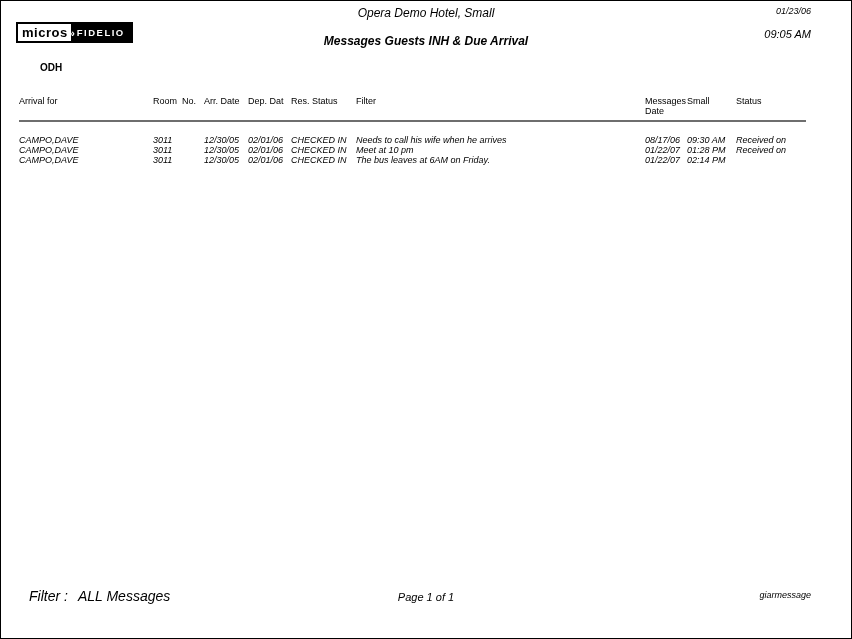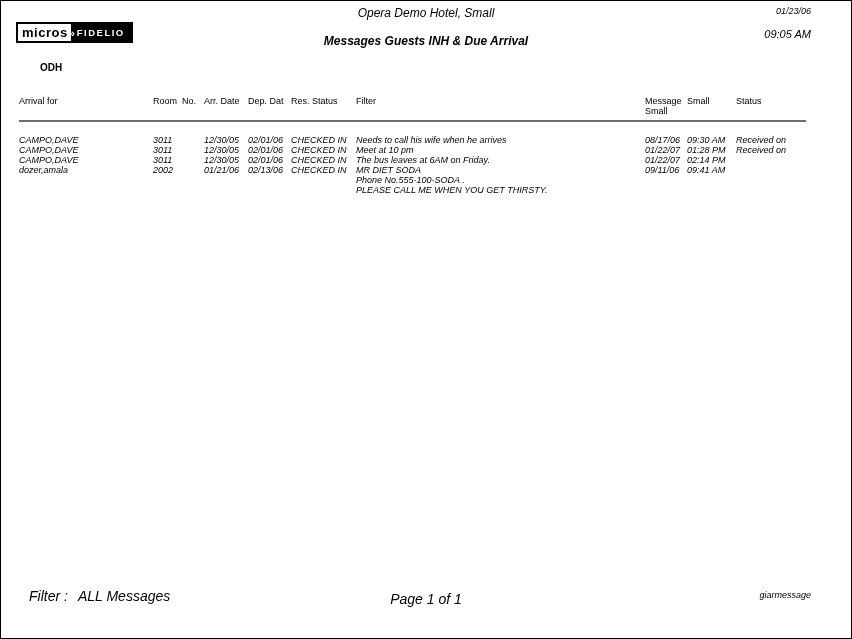--- a/index.html
+++ b/index.html
@@ -137,21 +137,21 @@
     font-style: italic;
     font-size: 14px;
   }
   .footer-filter .filter-value { margin-left: 10px; }
   .page-indicator {
     position: absolute;
     left: 0; right: 0;
     top: 590px;
     text-align: center;
     font-style: italic;
-    font-size: 14px;
+    font-size: 11px;
   }
   .report-filename {
     position: absolute;
     right: 40px;
     top: 589px;
     font-style: italic;
     font-size: 9px;
   }
 </style>
 </head>
@@ -186,21 +186,21 @@
           <col style="width:70px">
       </colgroup>
       <thead>
         <tr>
           <th>Arrival for</th>
           <th>Room  No.</th>
           <th>Arr. Date</th>
           <th>Dep. Dat</th>
           <th>Res. Status</th>
           <th>Filter</th>
-          <th>Message Small</th>
+          <th>Messages Date</th>
           <th>Small</th>
           <th>Status</th>
         </tr>
       </thead>
       <tbody>
         <tr>
           <td>CAMPO,DAVE</td>
           <td>3011</td>
           <td>12/30/05</td>
           <td>02/01/06</td>
@@ -225,33 +225,20 @@
           <td>CAMPO,DAVE</td>
           <td>3011</td>
           <td>12/30/05</td>
           <td>02/01/06</td>
           <td>CHECKED IN</td>
           <td>The bus leaves at 6AM on Friday.</td>
           <td>01/22/07</td>
           <td>02:14 PM</td>
           <td></td>
         </tr>
-        <tr>
-          <td>dozer,amala</td>
-          <td>2002</td>
-          <td>01/21/06</td>
-          <td>02/13/06</td>
-          <td>CHECKED IN</td>
-          <td>MR DIET SODA
-Phone No.555-100-SODA .
-PLEASE CALL ME WHEN YOU GET THIRSTY.</td>
-          <td>09/11/06</td>
-          <td>09:41 AM</td>
-          <td></td>
-        </tr>
       </tbody>
     </table>
   </div>
 
   <div class="footer-filter">
     <span>Filter :</span><span class="filter-value">ALL Messages</span>
   </div>
   <div class="page-indicator">Page 1  of 1</div>
   <div class="report-filename">giarmessage</div>
 

